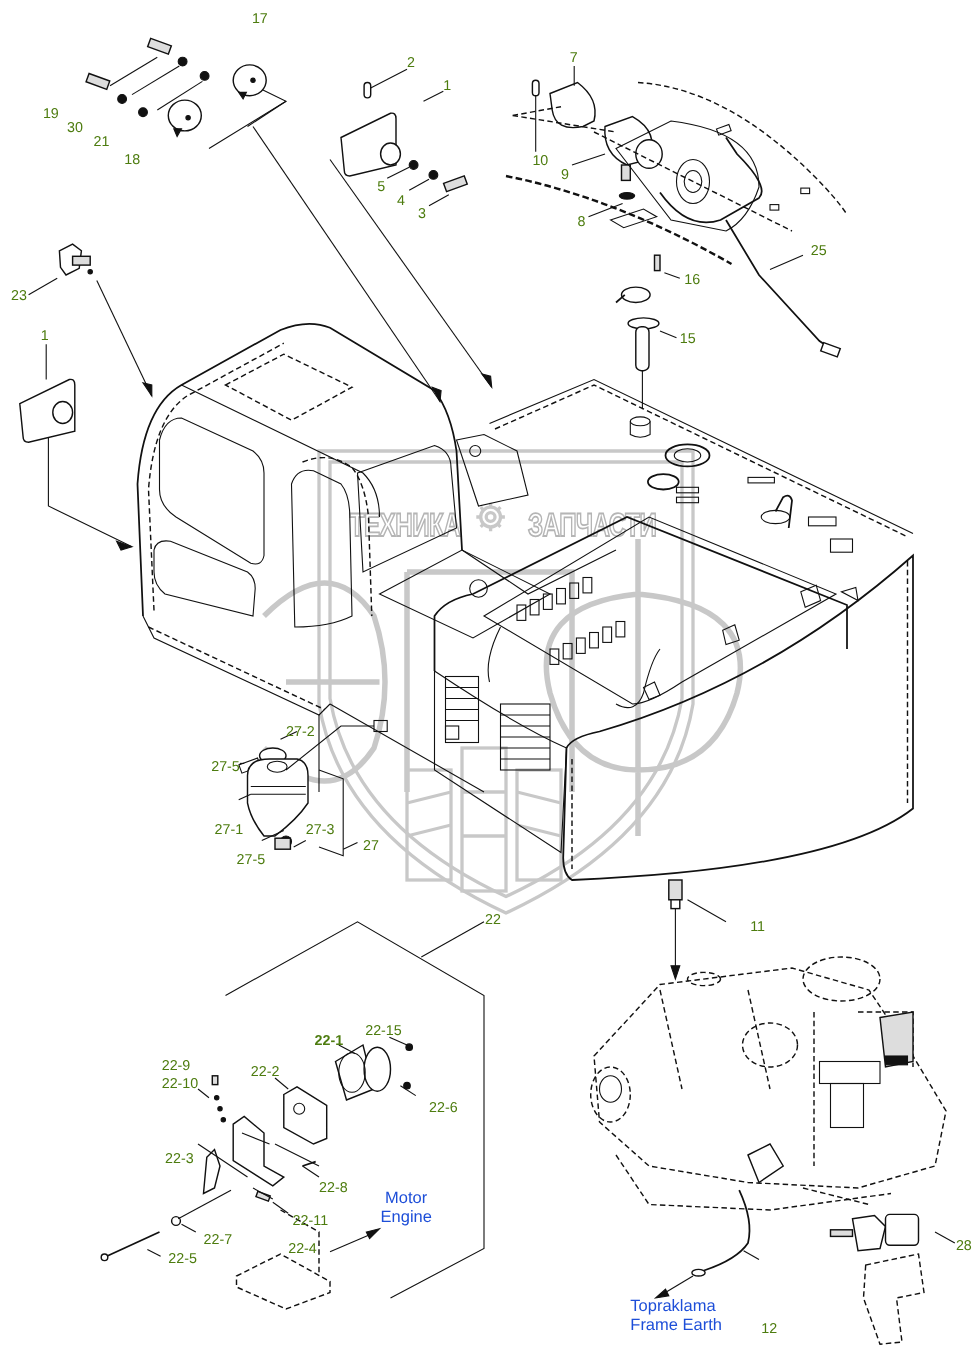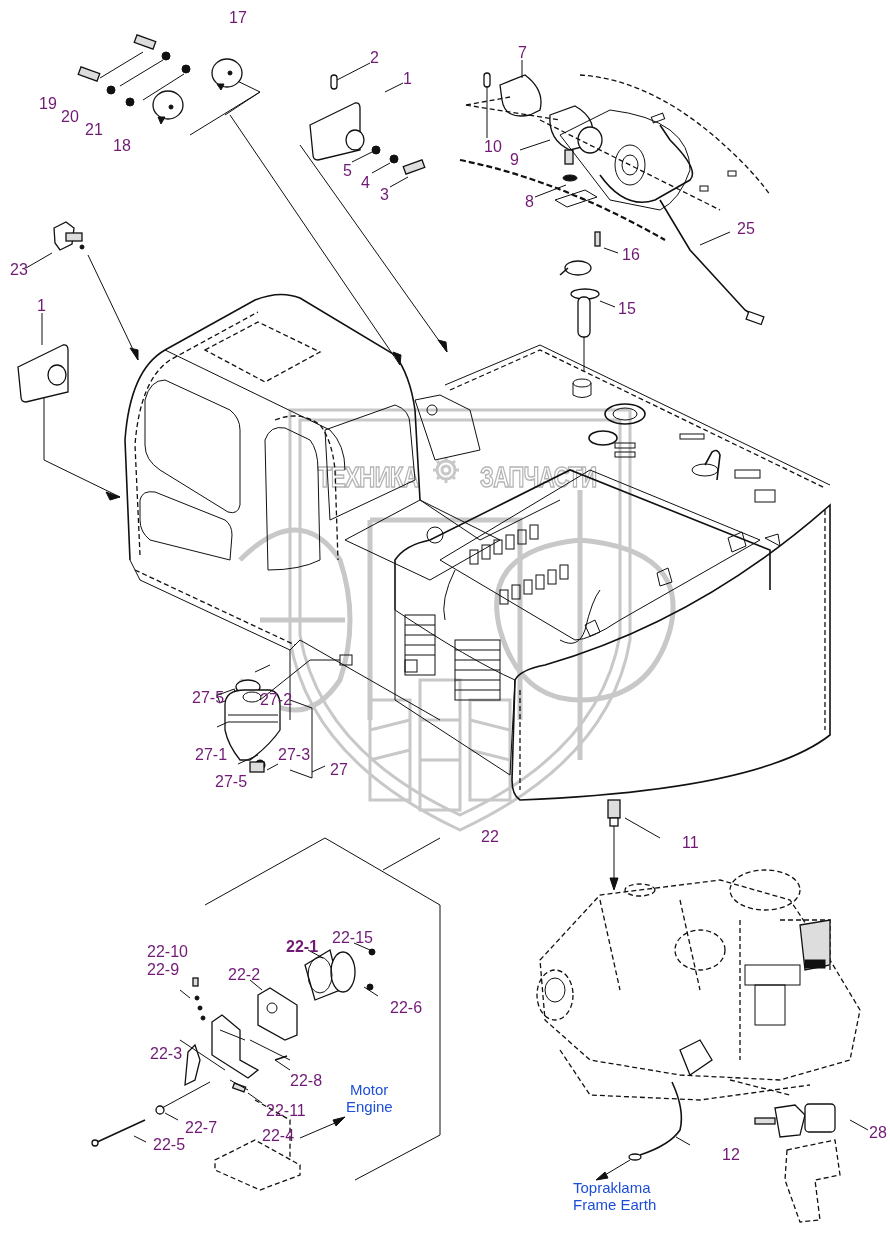--- a/index.html
+++ b/index.html
@@ -9,21 +9,21 @@
   svg { position: absolute; left: 0; top: 0; }
   .ln { stroke: #111; stroke-width: 1; fill: none; }
   .thk { stroke: #111; stroke-width: 1.6; fill: none; }
   .dash { stroke: #111; stroke-width: 1.3; fill: none; stroke-dasharray: 5 3; }
   .dsh2 { stroke: #111; stroke-width: 2.2; fill: none; stroke-dasharray: 6 3; }
   .part { stroke: #111; stroke-width: 1.3; fill: #fff; }
   .partd { stroke: #111; stroke-width: 1.3; fill: #ddd; }
   .blk { fill: #111; stroke: #111; }
   .wm { stroke: #c8c8c8; stroke-width: 5; fill: none; }
   .wm2 { stroke: #c8c8c8; stroke-width: 3; fill: none; }
-  .lbl { position: absolute; font-size: 16px; color: #701a75; line-height: 1; white-space: nowrap; }
+  .lbl { position: absolute; font-size: 13px; color: #4d7c0f; line-height: 1; white-space: nowrap; }
   .big { position: absolute; font-size: 15px; color: #1d4ed8; line-height: 1.1; white-space: nowrap; }
   .wmtext { position: absolute; font-size: 22px; font-weight: bold; color: #fff;
             -webkit-text-stroke: 1.2px #b5b5b5; letter-spacing: -0.5px; transform: scaleY(1.35); transform-origin: left top; }
 </style>
 </head>
 <body>
 
 <div id="stage">
 
 <svg width="890" height="1237">
@@ -360,69 +360,69 @@
     <path class="part" d="M775 1108 L795 1105 L805 1115 L800 1135 L780 1137 Z"></path>
     <rect class="part" x="805" y="1104" width="30" height="28" rx="4"></rect>
     <rect class="partd" x="755" y="1118" width="20" height="6"></rect>
     <path class="dash" d="M787 1150 L835 1140 L840 1175 L815 1180 L820 1220 L800 1222 L785 1180 Z"></path>
     <line class="ln" x1="850" y1="1120" x2="868" y2="1130"></line>
   </g>
 </svg>
 
 <span class="lbl" style="left:229px; top:10px;">17</span>
 <span class="lbl" style="left:39px;  top:96px;">19</span>
-<span class="lbl" style="left:61px;  top:109px;">20</span>
+<span class="lbl" style="left:61px;  top:109px;">30</span>
 <span class="lbl" style="left:85px;  top:122px;">21</span>
 <span class="lbl" style="left:113px; top:138px;">18</span>
 
 <span class="lbl" style="left:370px; top:50px;">2</span>
 <span class="lbl" style="left:403px; top:71px;">1</span>
 <span class="lbl" style="left:343px; top:163px;">5</span>
 <span class="lbl" style="left:361px; top:175px;">4</span>
 <span class="lbl" style="left:380px; top:187px;">3</span>
 
 <span class="lbl" style="left:518px; top:45px;">7</span>
 <span class="lbl" style="left:484px; top:139px;text-align:center;">10</span>
 <span class="lbl" style="left:510px; top:152px;">9</span>
 <span class="lbl" style="left:525px; top:194px;">8</span>
 <span class="lbl" style="left:737px; top:221px;">25</span>
 <span class="lbl" style="left:622px; top:247px;">16</span>
 <span class="lbl" style="left:618px; top:301px;">15</span>
 
 <span class="lbl" style="left:10px;  top:262px;">23</span>
 <span class="lbl" style="left:37px;  top:298px;">1</span>
 
-<span class="lbl" style="left:260px; top:692px;">27-2</span>
+<span class="lbl" style="left:260px; top:658px;">27-2</span>
 <span class="lbl" style="left:192px; top:690px;">27-5</span>
 <span class="lbl" style="left:195px; top:747px;">27-1</span>
 <span class="lbl" style="left:278px; top:747px;">27-3</span>
 <span class="lbl" style="left:215px; top:774px;">27-5</span>
 <span class="lbl" style="left:330px; top:762px;">27</span>
 
-<span class="lbl" style="left:441px; top:829px;margin-left:40px;">22</span>
+<span class="lbl" style="left:441px; top:829px;">22</span>
 <span class="lbl" style="left:332px; top:930px;">22-15</span>
 <span class="lbl" style="left:286px; top:939px;font-weight:bold;">22-1</span>
 <span class="lbl" style="left:228px; top:967px;">22-2</span>
 <span class="lbl" style="left:147px; top:962px;">22-9</span>
-<span class="lbl" style="left:147px; top:944px;">22-10</span>
+<span class="lbl" style="left:147px; top:978px;">22-10</span>
 <span class="lbl" style="left:390px; top:1000px;">22-6</span>
 <span class="lbl" style="left:150px; top:1034px;margin-top:12px;">22-3</span>
 <span class="lbl" style="left:290px; top:1073px;">22-8</span>
 <span class="lbl" style="left:262px; top:1088px;margin-top:40px;">22-4</span>
 <span class="lbl" style="left:266px; top:1103px;">22-11</span>
 <span class="lbl" style="left:185px; top:1120px;">22-7</span>
 <span class="lbl" style="left:153px; top:1137px;">22-5</span>
 
 <div class="big" style="left:346px; top:1082px;">
   <div style="padding-left:4px;">Motor</div>
   <div>Engine</div>
 </div>
 
 <span class="lbl" style="left:665px; top:835px;margin-left:17px;">11</span>
-<span class="lbl" style="left:692px; top:1147px;margin-left:30px;">12</span>
+<span class="lbl" style="left:692px; top:1201px;">12</span>
 <span class="lbl" style="left:869px; top:1125px;">28</span>
 
 <div class="big" style="left:573px; top:1180px;">
   <div>Topraklama</div>
   <div>Frame Earth</div>
 </div>
 
 </div>
 
 </body></html>

